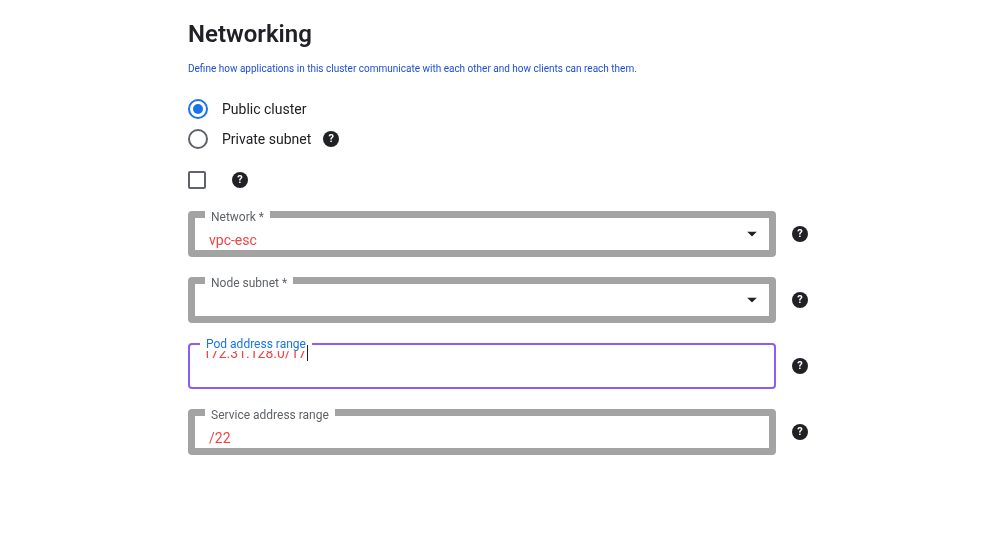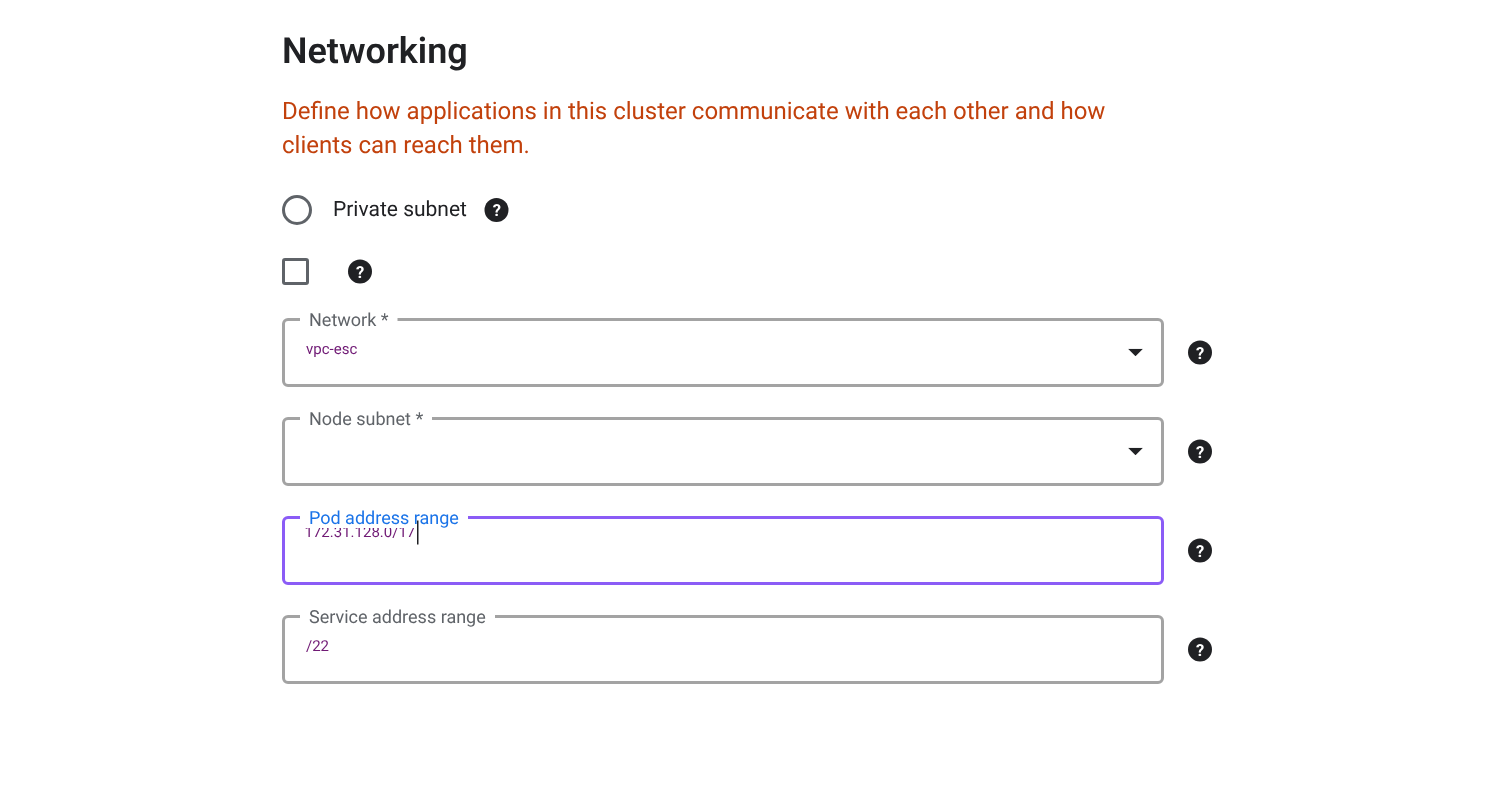--- a/index.html
+++ b/index.html
@@ -15,22 +15,22 @@
       padding: 20px 0 0 188px;
       width: 1000px;
     }
     .heading {
       font-size: 24px;
       font-weight: 600;
       margin-bottom: 14px;
       color: #202124;
     }
     .description {
-      font-size: 16px;
-      color: #c2410c;
+      font-size: 10px;
+      color: #1d4ed8;
       line-height: 1.45;
       margin-bottom: 22px;
       max-width: 570px;
     }
     .radio-group {
       margin-bottom: 22px;
     }
     .radio-row {
       display: flex;
       align-items: center;
@@ -93,43 +93,43 @@
     }
     .field-row {
       display: flex;
       align-items: center;
       margin-bottom: 20px;
       max-width: 620px;
     }
     .field {
       position: relative;
       flex: 1;
-      border: 2px solid #a3a3a3;
+      border: 7px solid #a3a3a3;
       border-radius: 4px;
       height: 46px;
     }
     .field.focused {
       border: 2px solid #8b5cf6;
     }
     .field-label {
       position: absolute;
       top: -8px;
       left: 10px;
       background: #fff;
       padding: 0 6px;
       font-size: 12px;
       color: #5f6368;
     }
     .field.focused .field-label {
       color: #1a73e8;
     }
     .field-value {
       padding: 14px 12px 0 14px;
-      font-size: 10px;
-      color: #701a75;
+      font-size: 14px;
+      color: #ef4444;
       width: calc(100% - 40px);
       border: none;
       outline: none;
       background: transparent;
       font-family: inherit;
     }
     .field.focused .field-value {
       padding-top: 13px;
       padding-left: 13px;
     }
@@ -164,20 +164,24 @@
   </style>
 </head>
 <body>
 
 <h2 class="heading">Networking</h2>
 
 <p class="description">Define how applications in this cluster communicate with each other and how clients can reach them.</p>
 
 <div class="radio-group">
   <div class="radio-row">
+    <span class="radio-btn selected"></span>
+    <span class="radio-label">Public cluster</span>
+  </div>
+  <div class="radio-row">
     <span class="radio-btn"></span>
     <span class="radio-label">Private subnet</span>
     <span class="help-icon">?</span>
   </div>
 </div>
 
 <div class="checkbox-row">
   <span class="checkbox"></span>
   <span class="help-icon">?</span>
 </div>

